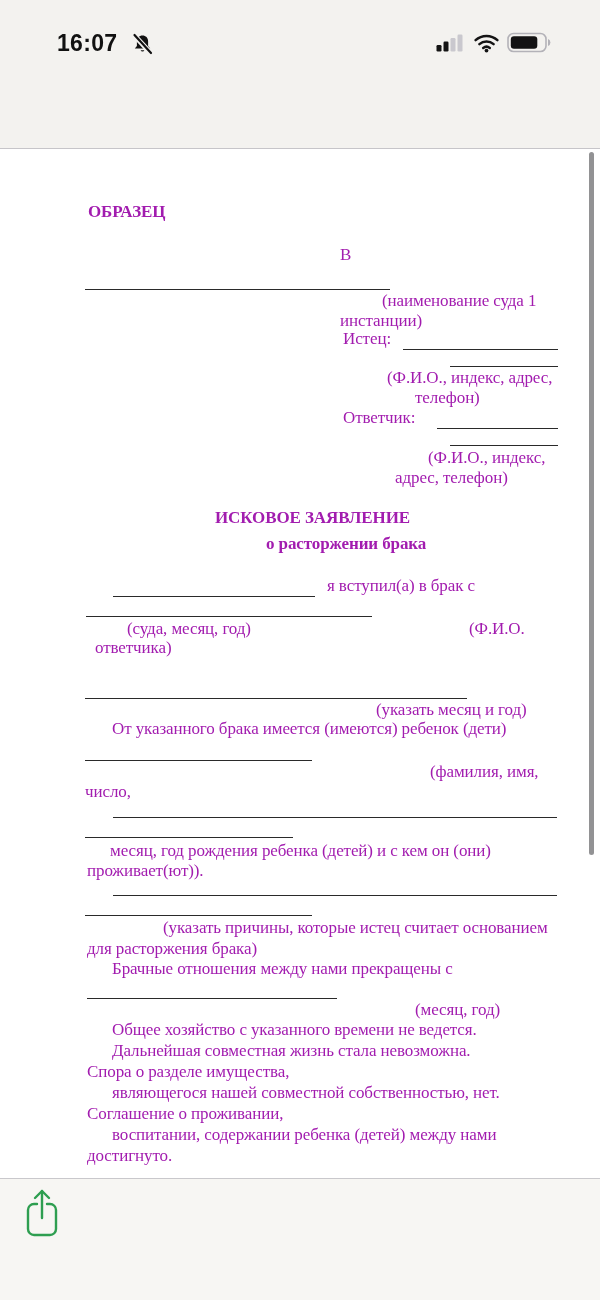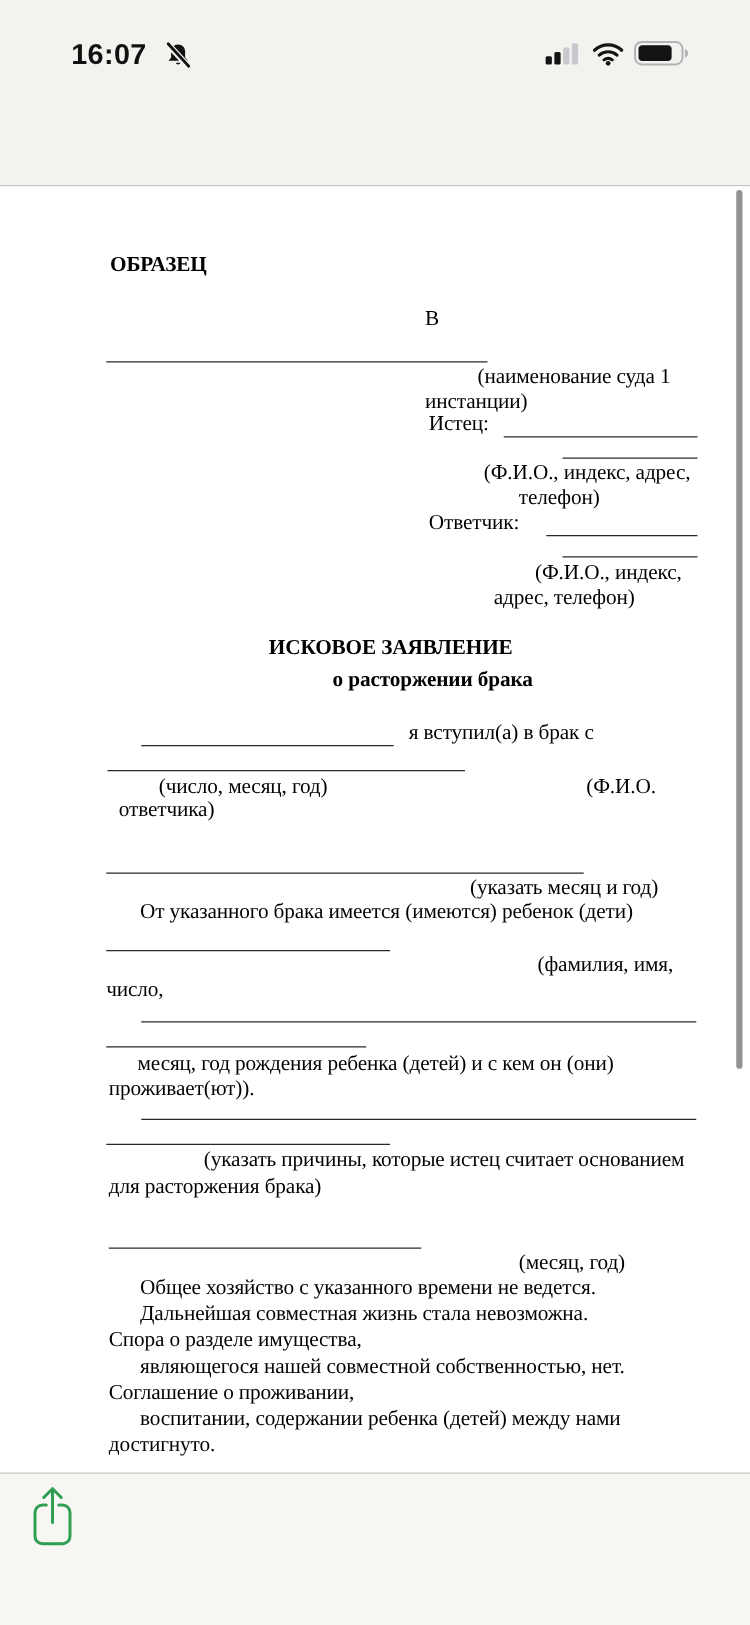--- a/index.html
+++ b/index.html
@@ -15,21 +15,21 @@
   .sb-right{position:absolute;right:48px;top:32px;display:flex;align-items:center;gap:7px;}
   
   .navbar{position:absolute;left:0;top:90px;width:600px;height:58px;}
   .pagegroup{position:absolute;left:260px;top:97px;display:flex;align-items:center;gap:10px;background:none;border:none;padding:0;cursor:pointer;}
   .pagenum{font-size:25px;color:#111;font-weight:500;}
   .chev-circle{width:27px;height:27px;border-radius:50%;background:#e4e3e7;display:flex;align-items:center;justify-content:center;}
   .done-btn{position:absolute;right:22px;top:97px;background:none;border:none;padding:0;font-size:25px;color:#2e9e50;font-family:inherit;cursor:pointer;}
   .hairline-top{position:absolute;left:0;top:148px;width:600px;height:1px;background:#c6c5c9;}
   
   .page{position:absolute;left:0;top:149px;width:600px;height:1029px;background:#ffffff;}
-  .dl{position:absolute;font:17px/20px "Liberation Serif","DejaVu Serif",serif;color:#000000;white-space:nowrap;letter-spacing:-0.1px;}
+  .dl{position:absolute;font:17px/20px "Liberation Serif","DejaVu Serif",serif;color:#a21caf;white-space:nowrap;letter-spacing:-0.1px;}
   .b{font-weight:700;}
   .i{}
   .ul{position:absolute;height:0;border-bottom:1.5px solid #2a2a2a;}
   
   .scrollbar{position:absolute;left:589px;top:152px;width:5px;height:703px;border-radius:3px;background:rgba(115,115,118,.78);}
   
   .footer{position:absolute;left:0;top:1178px;width:600px;height:122px;background:#f7f6f3;border-top:1px solid #c9c8cc;}
   .share-btn{position:absolute;left:24px;top:8px;background:none;border:none;padding:0;cursor:pointer;}
 </style>
 </head>
@@ -102,37 +102,38 @@
   <div class="dl" style="left:343px;top:408px">Ответчик:</div>
   <div class="ul" style="left:437px;top:428px;width:121px"></div>
   <div class="ul" style="left:450px;top:445px;width:108px"></div>
   <div class="dl" style="left:428px;top:448px">(Ф.И.О., индекс,</div>
   <div class="dl" style="left:395px;top:468px">адрес, телефон)</div>
   <div class="dl b" style="left:215px;top:508px">ИСКОВОЕ ЗАЯВЛЕНИЕ</div>
   <div class="dl b" style="left:266px;top:534px">о расторжении брака</div>
   <div class="ul" style="left:113px;top:596px;width:202px"></div>
   <div class="dl" style="left:327px;top:576px">я вступил(а) в брак с</div>
   <div class="ul" style="left:86px;top:616px;width:286px"></div>
-  <div class="dl" style="left:127px;top:619px">(число, месяц, год)</div>
+  <div class="dl" style="left:127px;top:619px">(суда, месяц, год)</div>
   <div class="dl" style="left:469px;top:619px">(Ф.И.О.</div>
   <div class="dl" style="left:95px;top:638px">ответчика)</div>
   <div class="ul" style="left:85px;top:698px;width:382px"></div>
   <div class="dl" style="left:376px;top:700px">(указать месяц и год)</div>
   <div class="dl" style="left:112px;top:719px">От указанного брака имеется (имеются) ребенок (дети)</div>
   <div class="ul" style="left:85px;top:760px;width:227px"></div>
   <div class="dl" style="left:430px;top:762px">(фамилия, имя,</div>
   <div class="dl" style="left:85px;top:782px">число,</div>
   <div class="ul" style="left:113px;top:817px;width:444px"></div>
   <div class="ul" style="left:85px;top:837px;width:208px"></div>
   <div class="dl" style="left:110px;top:841px">месяц, год рождения ребенка (детей) и с кем он (они)</div>
   <div class="dl" style="left:87px;top:861px">проживает(ют)).</div>
   <div class="ul" style="left:113px;top:895px;width:444px"></div>
   <div class="ul" style="left:85px;top:915px;width:227px"></div>
   <div class="dl" style="left:163px;top:918px">(указать причины, которые истец считает основанием</div>
   <div class="dl" style="left:87px;top:939px">для расторжения брака)</div>
+  <div class="dl" style="left:112px;top:959px">Брачные отношения между нами прекращены с</div>
   <div class="ul" style="left:87px;top:998px;width:250px"></div>
   <div class="dl" style="left:415px;top:1000px">(месяц, год)</div>
   <div class="dl" style="left:112px;top:1020px">Общее хозяйство с указанного времени не ведется.</div>
   <div class="dl i" style="left:112px;top:1041px">Дальнейшая совместная жизнь стала невозможна.</div>
   <div class="dl i" style="left:87px;top:1062px">Спора о разделе имущества,</div>
   <div class="dl i" style="left:112px;top:1083px">являющегося нашей совместной собственностью, нет.</div>
   <div class="dl i" style="left:112px;top:1125px">воспитании, содержании ребенка (детей) между нами</div>
   <div class="dl i" style="left:87px;top:1104px">Соглашение о проживании,</div>
   <div class="dl i" style="left:87px;top:1146px">достигнуто.</div>
 

